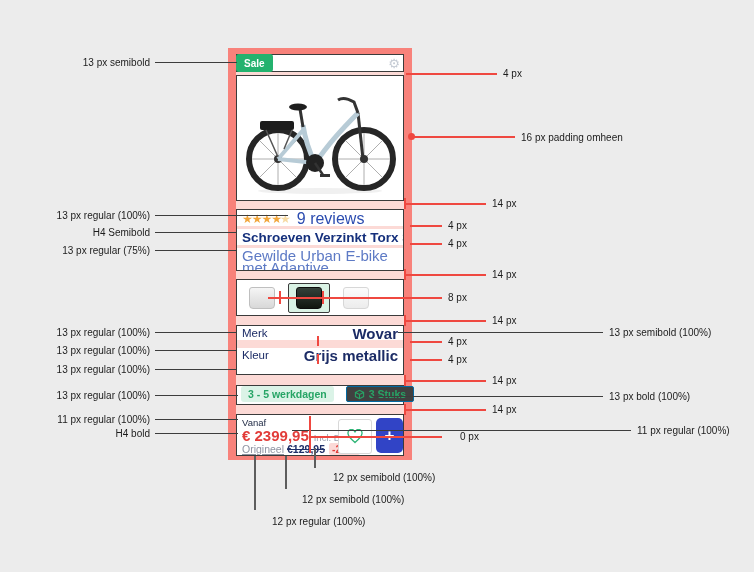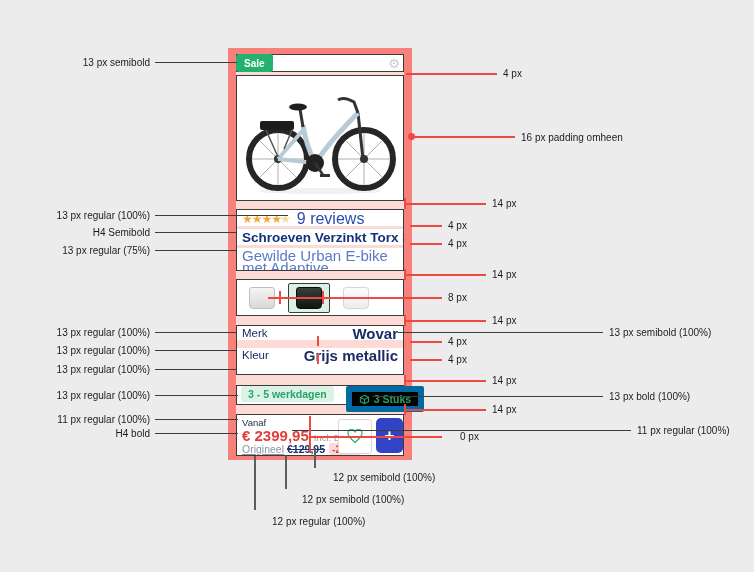--- a/index.html
+++ b/index.html
@@ -47,21 +47,21 @@
   .can.light { background:linear-gradient(180deg,#fcfcfc,#ececec); border-color:#d7d7d7; }
 
   .specs { height:50px; }
   .srow { height:14px; display:flex; justify-content:space-between; align-items:center; padding:0 5px;
           font-size:11.5px; color:#1c2c66; white-space:nowrap;border-radius:7px; }
   .srow .val { font-weight:600; font-size:15px; }
   .sdiv { height:4px; background:#fcdad6; }
 
   .badges { height:20px; display:flex; align-items:flex-start; gap:12px; padding:0 4px; }
   .bdg-del { background:#dbf3e7; color:#27a566; font-size:10.5px; font-weight:600; padding:2px 7px; border-radius:3px; white-space:nowrap; }
-  .bdg-stock { display:flex; align-items:center; gap:4px; border:6px solid #0369a1; background:#000000;
+  .bdg-stock { display:flex; align-items:center; gap:4px; border:1px solid #0369a1; background:#404040;
                color:#27a566; font-size:10.5px; font-weight:700; padding:1px 7px; border-radius:2px; white-space:nowrap; }
 
   .price { height:42px; position:relative; }
   .vanaf { position:absolute; left:5px; top:2px; font-size:9.5px; color:#1c2742; }
   .prow { position:absolute; left:5px; top:12px; display:flex; align-items:baseline; white-space:nowrap; }
   .pnow { font-size:15px; font-weight:700; color:#e23c39; }
   .ptax { font-size:9.5px; color:#9b9fae; margin-left:5px; }
   .orow { position:absolute; left:5px; top:28px; display:flex; align-items:center; font-size:10.5px; white-space:nowrap; }
   .olabel { color:#8e93a2;text-decoration:underline; }
   .oval { color:#203069; font-weight:600; text-decoration:line-through; margin-left:3px; }

